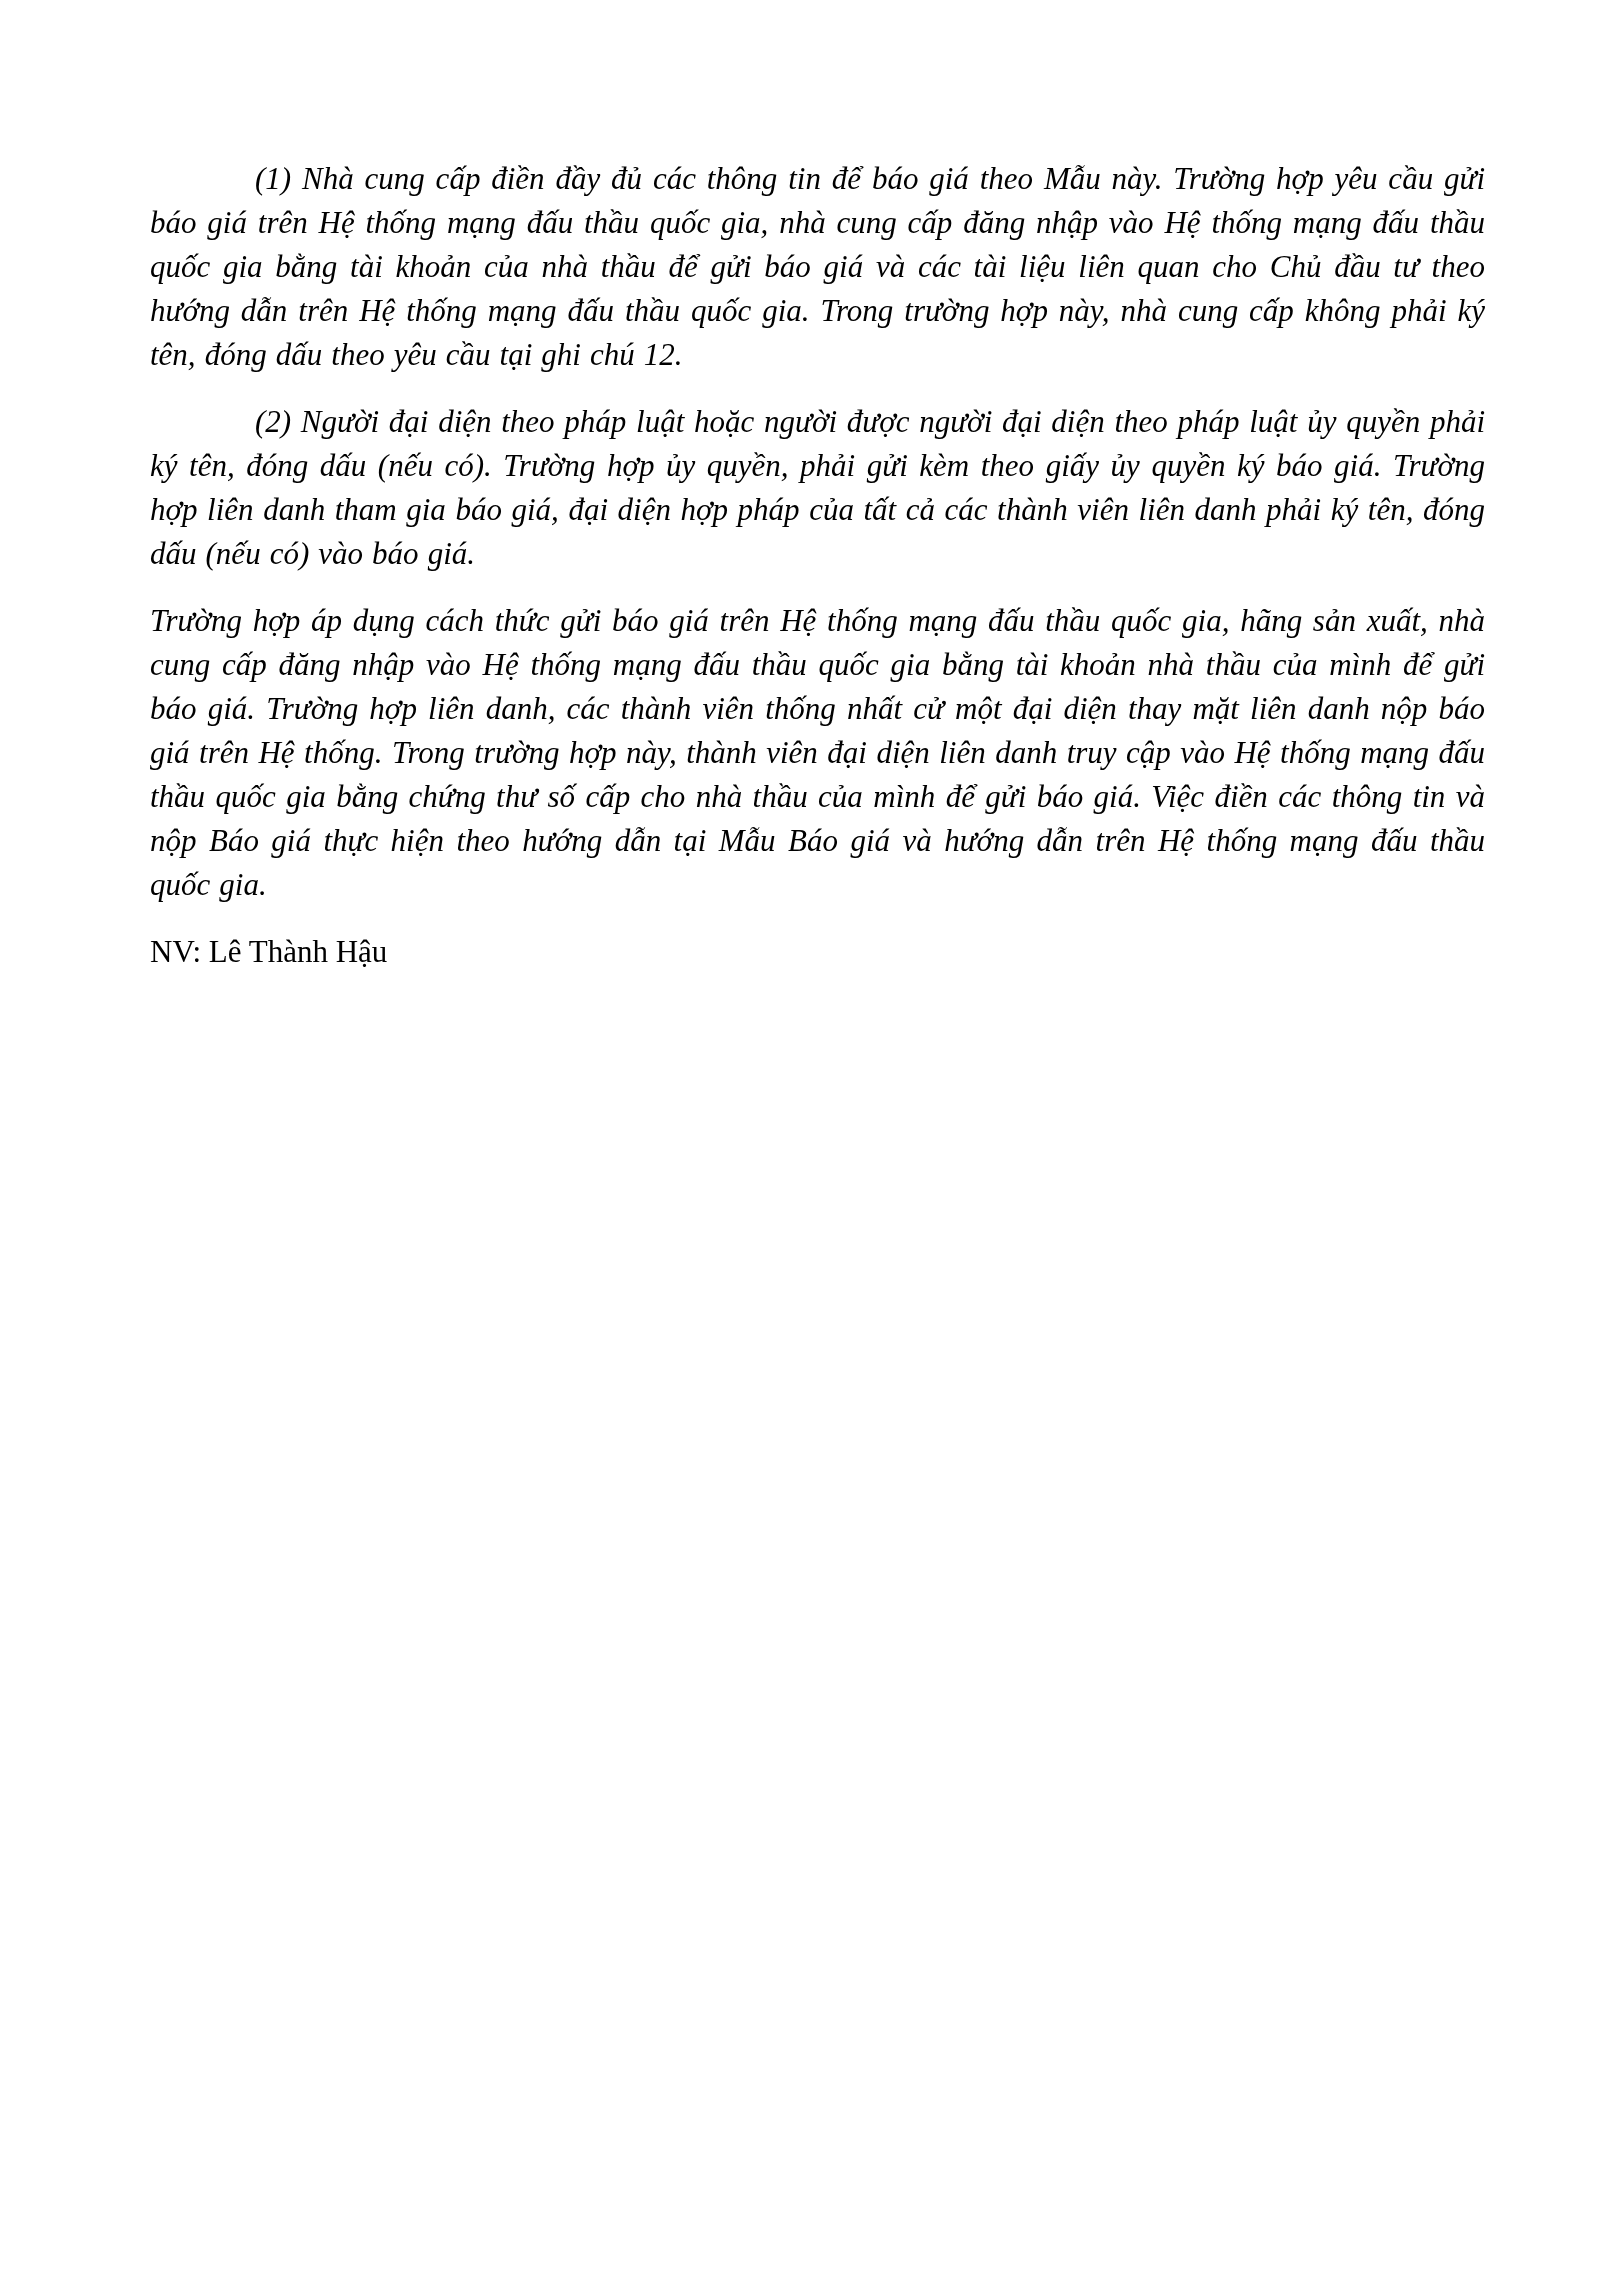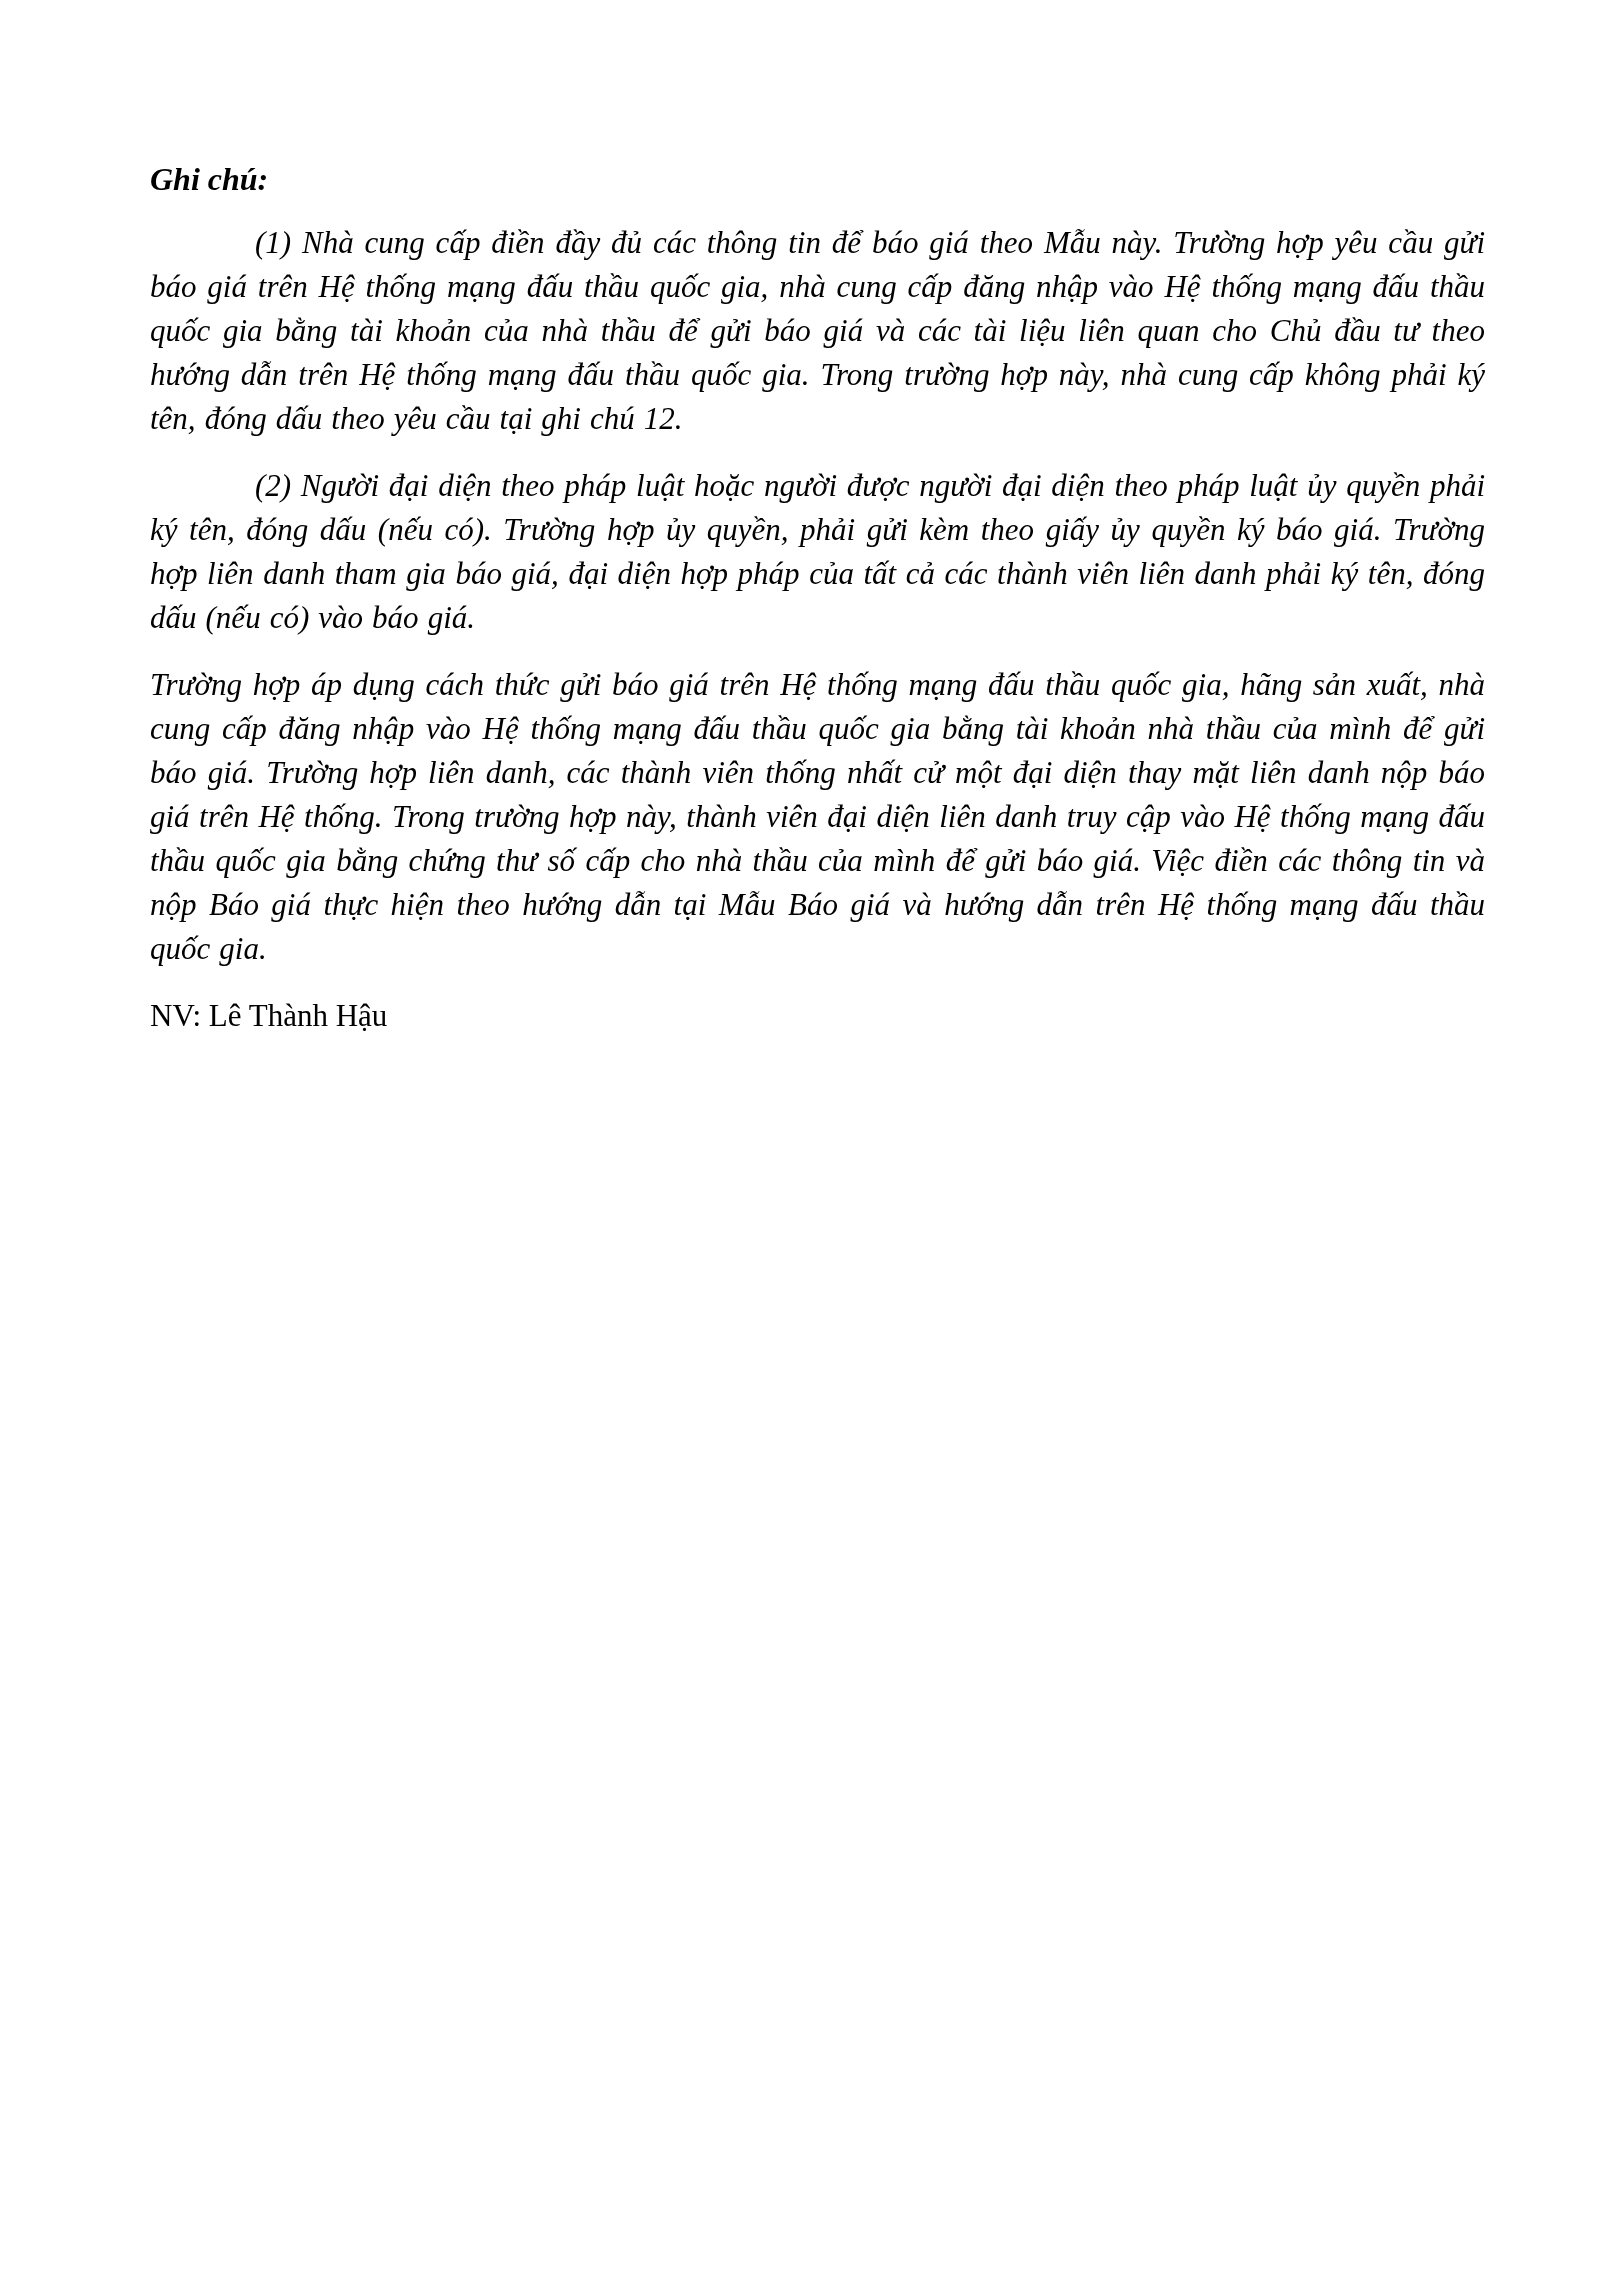--- a/index.html
+++ b/index.html
@@ -45,21 +45,20 @@
     font-style: normal;
     text-align: left;
     margin-top: 19.6px;
   }
 </style>
 </head>
 <body>
 
 <div class="page">
   <div class="content">
-    <div class="notes-heading">Ghi chú:</div>
 
     <p class="para indented">(1) Nhà cung cấp điền đầy đủ các thông tin để báo giá theo Mẫu này. Trường hợp yêu cầu gửi báo giá trên Hệ thống mạng đấu thầu quốc gia, nhà cung cấp đăng nhập vào Hệ thống mạng đấu thầu quốc gia bằng tài khoản của nhà thầu để gửi báo giá và các tài liệu liên quan cho Chủ đầu tư theo hướng dẫn trên Hệ thống mạng đấu thầu quốc gia. Trong trường hợp này, nhà cung cấp không phải ký tên, đóng dấu theo yêu cầu tại ghi chú 12.</p>
 
     <p class="para indented">(2) Người đại diện theo pháp luật hoặc người được người đại diện theo pháp luật ủy quyền phải ký tên, đóng dấu (nếu có). Trường hợp ủy quyền, phải gửi kèm theo giấy ủy quyền ký báo giá. Trường hợp liên danh tham gia báo giá, đại diện hợp pháp của tất cả các thành viên liên danh phải ký tên, đóng dấu (nếu có) vào báo giá.</p>
 
     <p class="para">Trường hợp áp dụng cách thức gửi báo giá trên Hệ thống mạng đấu thầu quốc gia, hãng sản xuất, nhà cung cấp đăng nhập vào Hệ thống mạng đấu thầu quốc gia bằng tài khoản nhà thầu của mình để gửi báo giá. Trường hợp liên danh, các thành viên thống nhất cử một đại diện thay mặt liên danh nộp báo giá trên Hệ thống. Trong trường hợp này, thành viên đại diện liên danh truy cập vào Hệ thống mạng đấu thầu quốc gia bằng chứng thư số cấp cho nhà thầu của mình để gửi báo giá. Việc điền các thông tin và nộp Báo giá thực hiện theo hướng dẫn tại Mẫu Báo giá và hướng dẫn trên Hệ thống mạng đấu thầu quốc gia.</p>
 
     <div class="signature-line">NV: Lê Thành Hậu</div>
   </div>
 </div>

